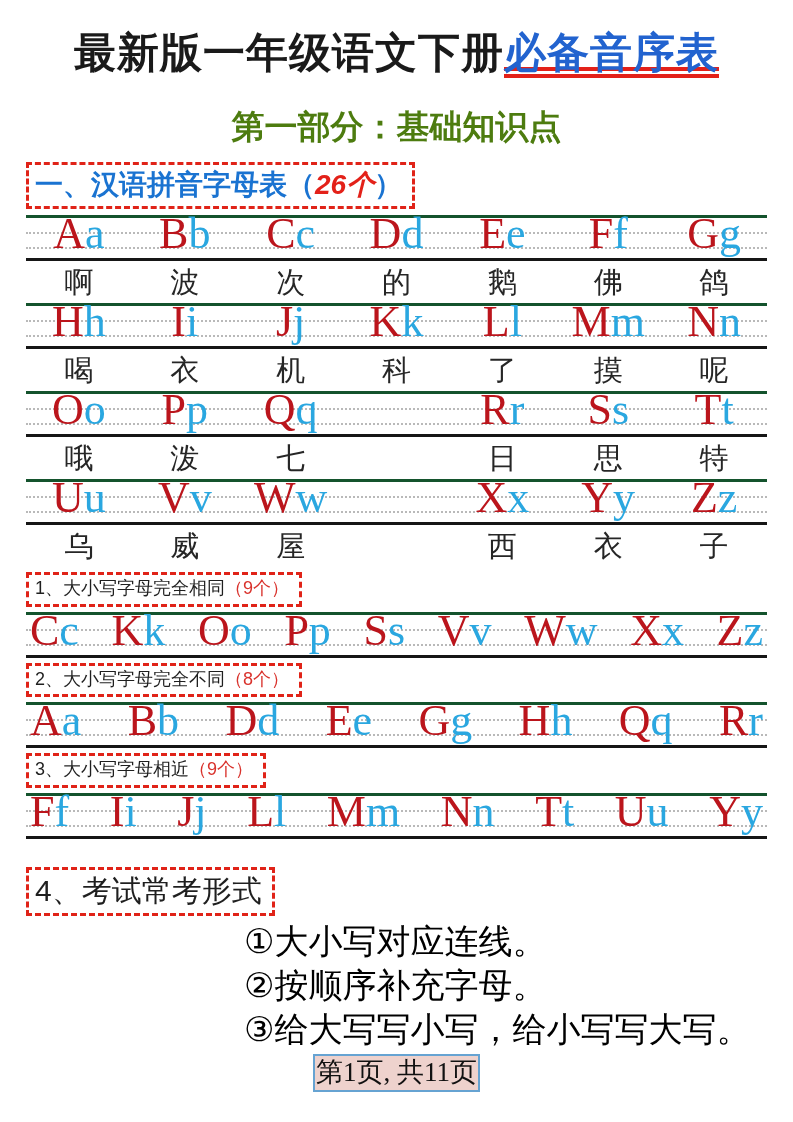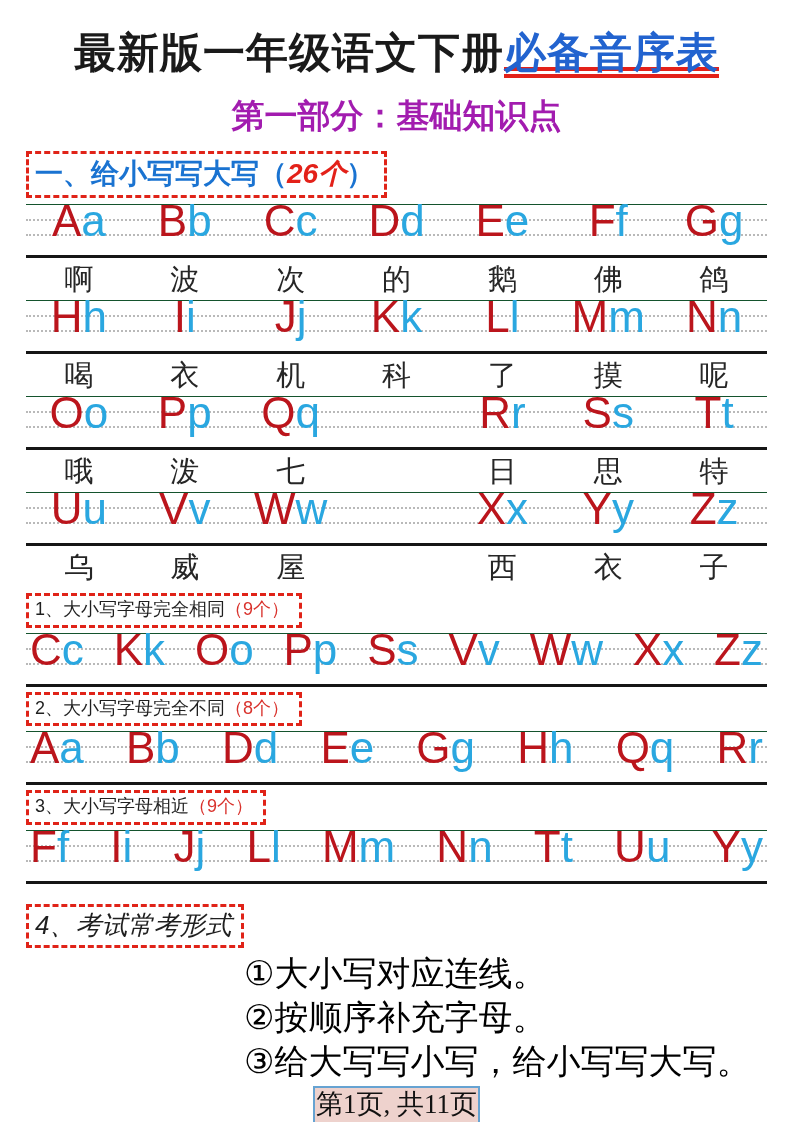--- a/index.html
+++ b/index.html
@@ -10,32 +10,32 @@
   
   .title { text-align:center; font-size:42px; font-weight:bold; line-height:50px; letter-spacing:1px; white-space:nowrap; }
   .title .t-black { color:#1a1a1a;text-align:center; }
   .title .t-blue {
     color:#2263cf; padding-bottom:2px;
     background-image:linear-gradient(#e32119,#e32119),linear-gradient(#e32119,#e32119);
     background-size:100% 4px,100% 4px;
     background-position:0 100%,0 calc(100% - 7px);
     background-repeat:no-repeat;
   }
-  .subtitle { text-align:center; font-size:33px; font-weight:bold; color:#a21caf; margin-top:18px; line-height:40px; }
+  .subtitle { text-align:center; font-size:33px; font-weight:bold; color:#4d7c0f; margin-top:29px; line-height:40px; }
 
   
   .box { display:inline-block; border:3px dashed #e02318; padding:2px 10px 4px 6px; line-height:1.25; white-space:nowrap; }
   .sec1-box { margin-top:15px; font-size:28px; font-weight:bold; color:#1a73d1; }
   .sec1-box .red { color:#e32119;font-style:italic; }
   .group-header { font-size:18px; font-weight:500; color:#1f1f1f; margin-top:5px; }
   .group-header .red { color:#d9322c; }
-  .sec4-box { font-size:26px; font-weight:500; color:#1f1f1f; margin-top:20px;font-style:italic; }
-
-  
-  .letter-line { position:relative; height:54px; border-top:1px solid #14532d; border-bottom:3px solid #161616; display:flex; z-index:2; }
+  .sec4-box { font-size:30px; font-weight:500; color:#1f1f1f; margin-top:28px; }
+
+  
+  .letter-line { position:relative; height:46px; border-top:3px solid #14532d; border-bottom:3px solid #161616; display:flex; z-index:2;font-family:Liberation Serif, serif; }
   .letter-line .guide { position:absolute; left:0; right:0; border-top:2px dotted #b9b9b9; z-index:0; }
   .letter-line .g1 { top:14px; } .letter-line .g2 { top:29px; }
   .letter-line .slot { flex:1; text-align:center; font-size:44px; line-height:32px; z-index:1; overflow:visible; }
   .letter-line.spread { justify-content:space-between; padding:0 4px; }
   .letter-line.spread .pair { font-size:44px; line-height:32px; z-index:1; }
   .pair .up { color:#bb151c; }
   .pair .lo { color:#2aa7e0; }
 
   .char-line { height:42px; display:flex; }
   .char-line .slot { flex:1; text-align:center; font-size:29px; line-height:42px; color:#262626; }
@@ -58,21 +58,21 @@
 </head>
 <body>
 
 <div class="page">
 
   <h1 class="title"><span class="t-black">最新版一年级语文下册</span><span class="t-blue">必备音序表</span></h1>
 
   <h2 class="subtitle">第一部分：基础知识点</h2>
 
   <div>
-    <div class="box sec1-box"><span>一、给小写写大写</span><span>（</span><span class="red">26个</span><span>）</span></div>
+    <div class="box sec1-box"><span>一、汉语拼音字母表</span><span>（</span><span class="red">26个</span><span>）</span></div>
   </div>
 
   <div class="alpha-table" id="alpha-table">
       <div class="letter-line">
         <div class="guide g1"></div>
         <div class="guide g2"></div>
         <div class="slot"><span class="pair"><span class="up">A</span><span class="lo">a</span></span></div>
         <div class="slot"><span class="pair"><span class="up">B</span><span class="lo">b</span></span></div>
         <div class="slot"><span class="pair"><span class="up">C</span><span class="lo">c</span></span></div>
         <div class="slot"><span class="pair"><span class="up">D</span><span class="lo">d</span></span></div>

